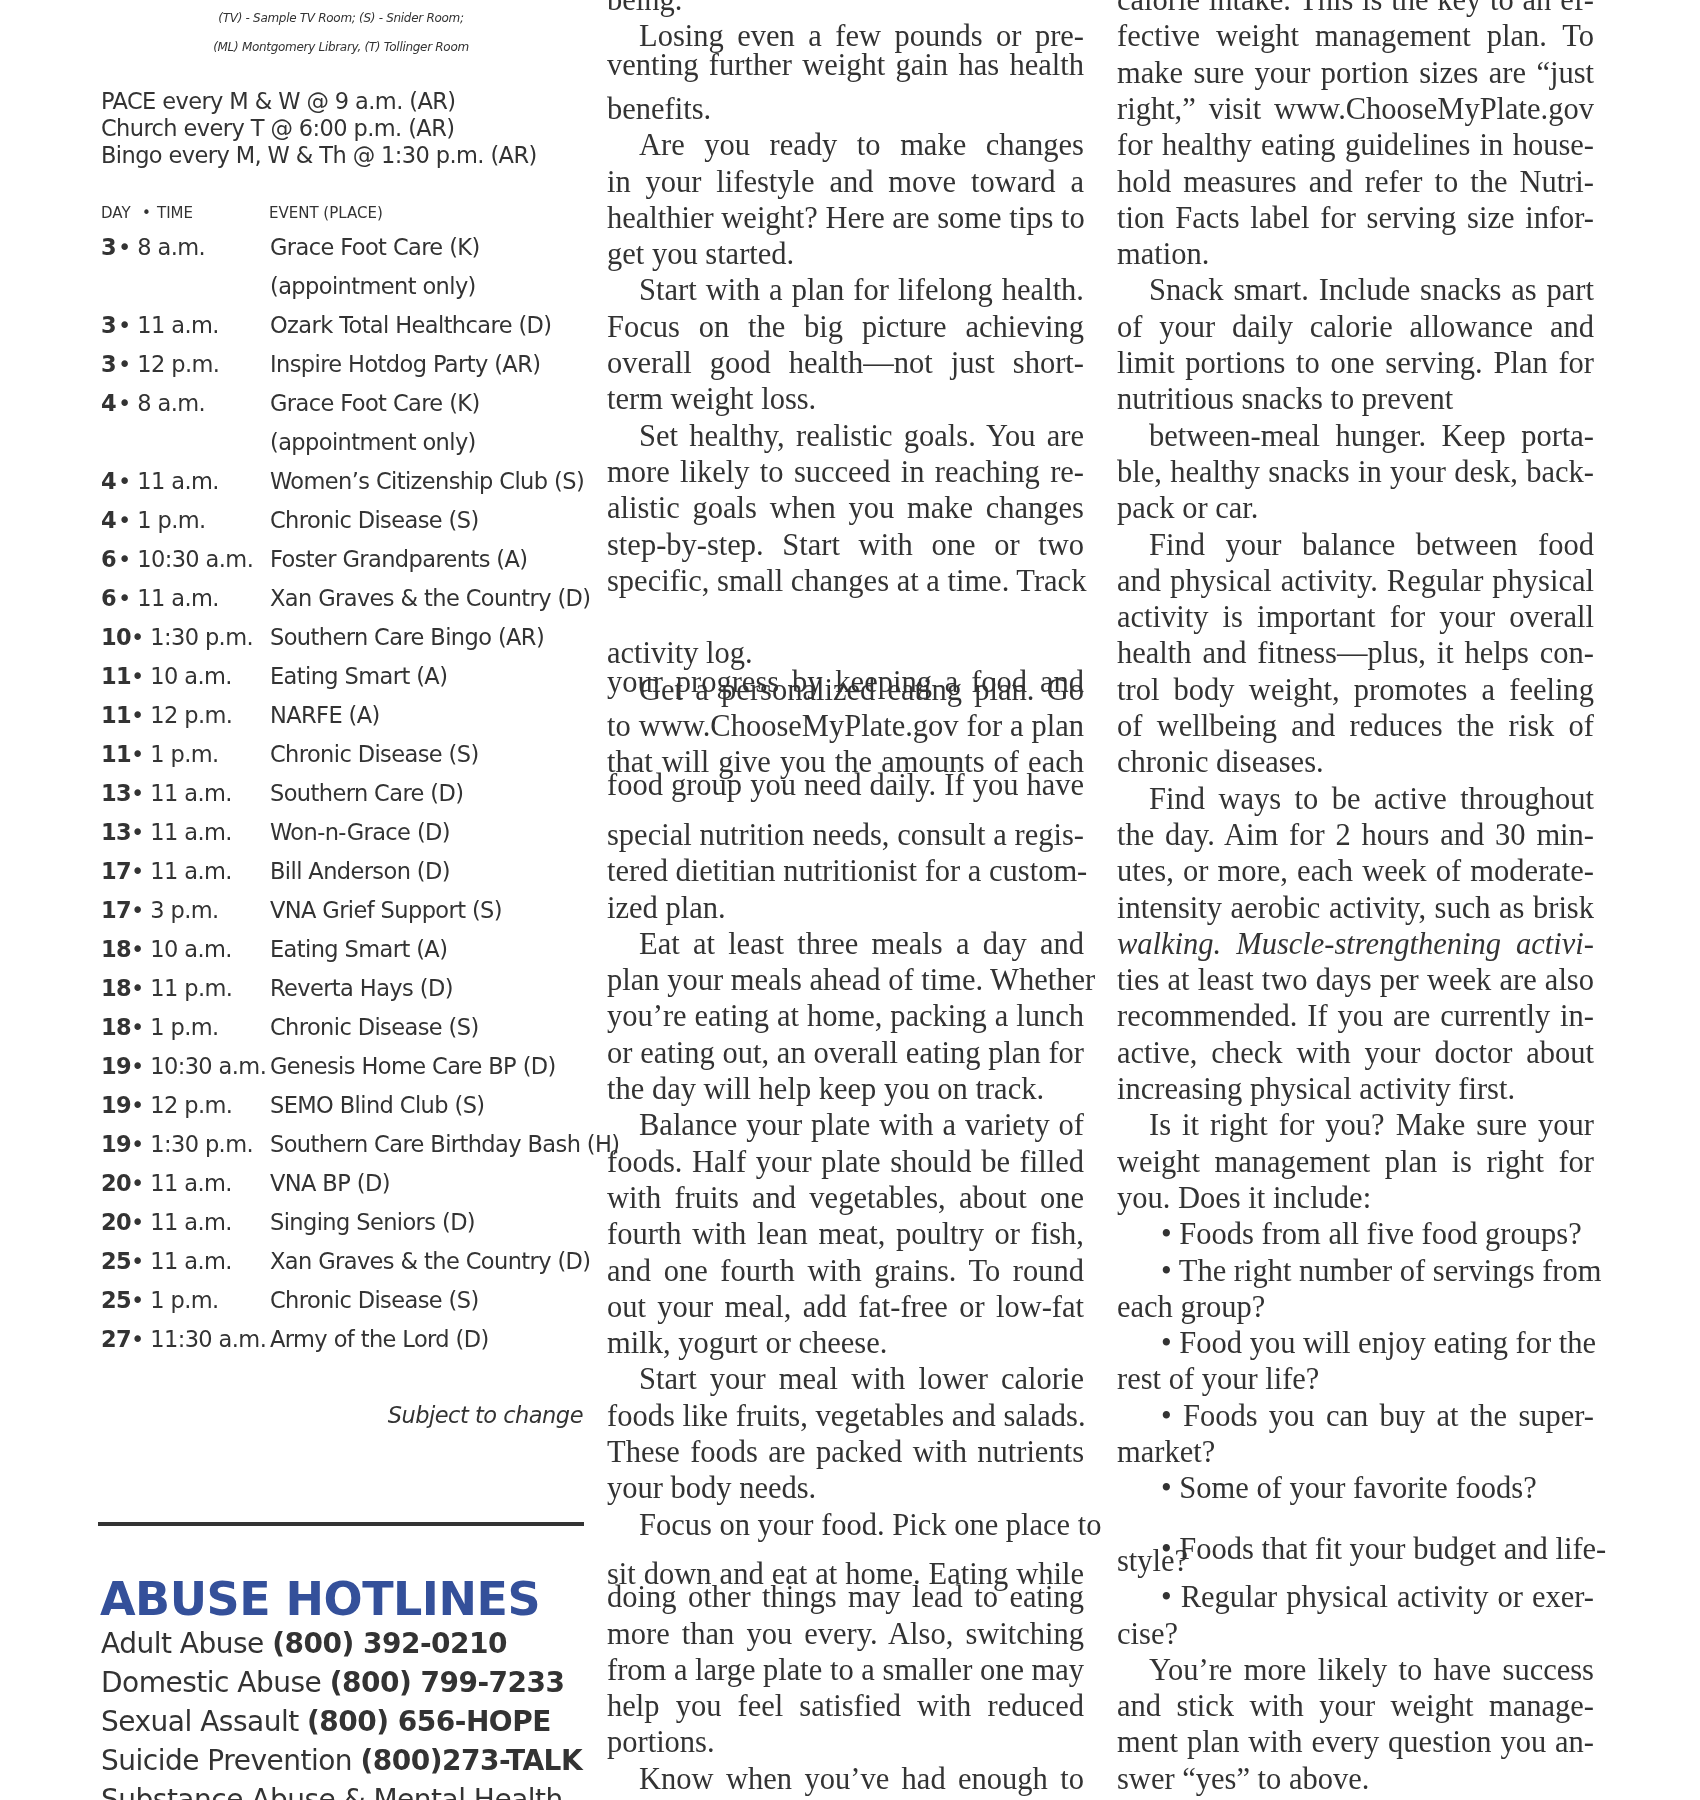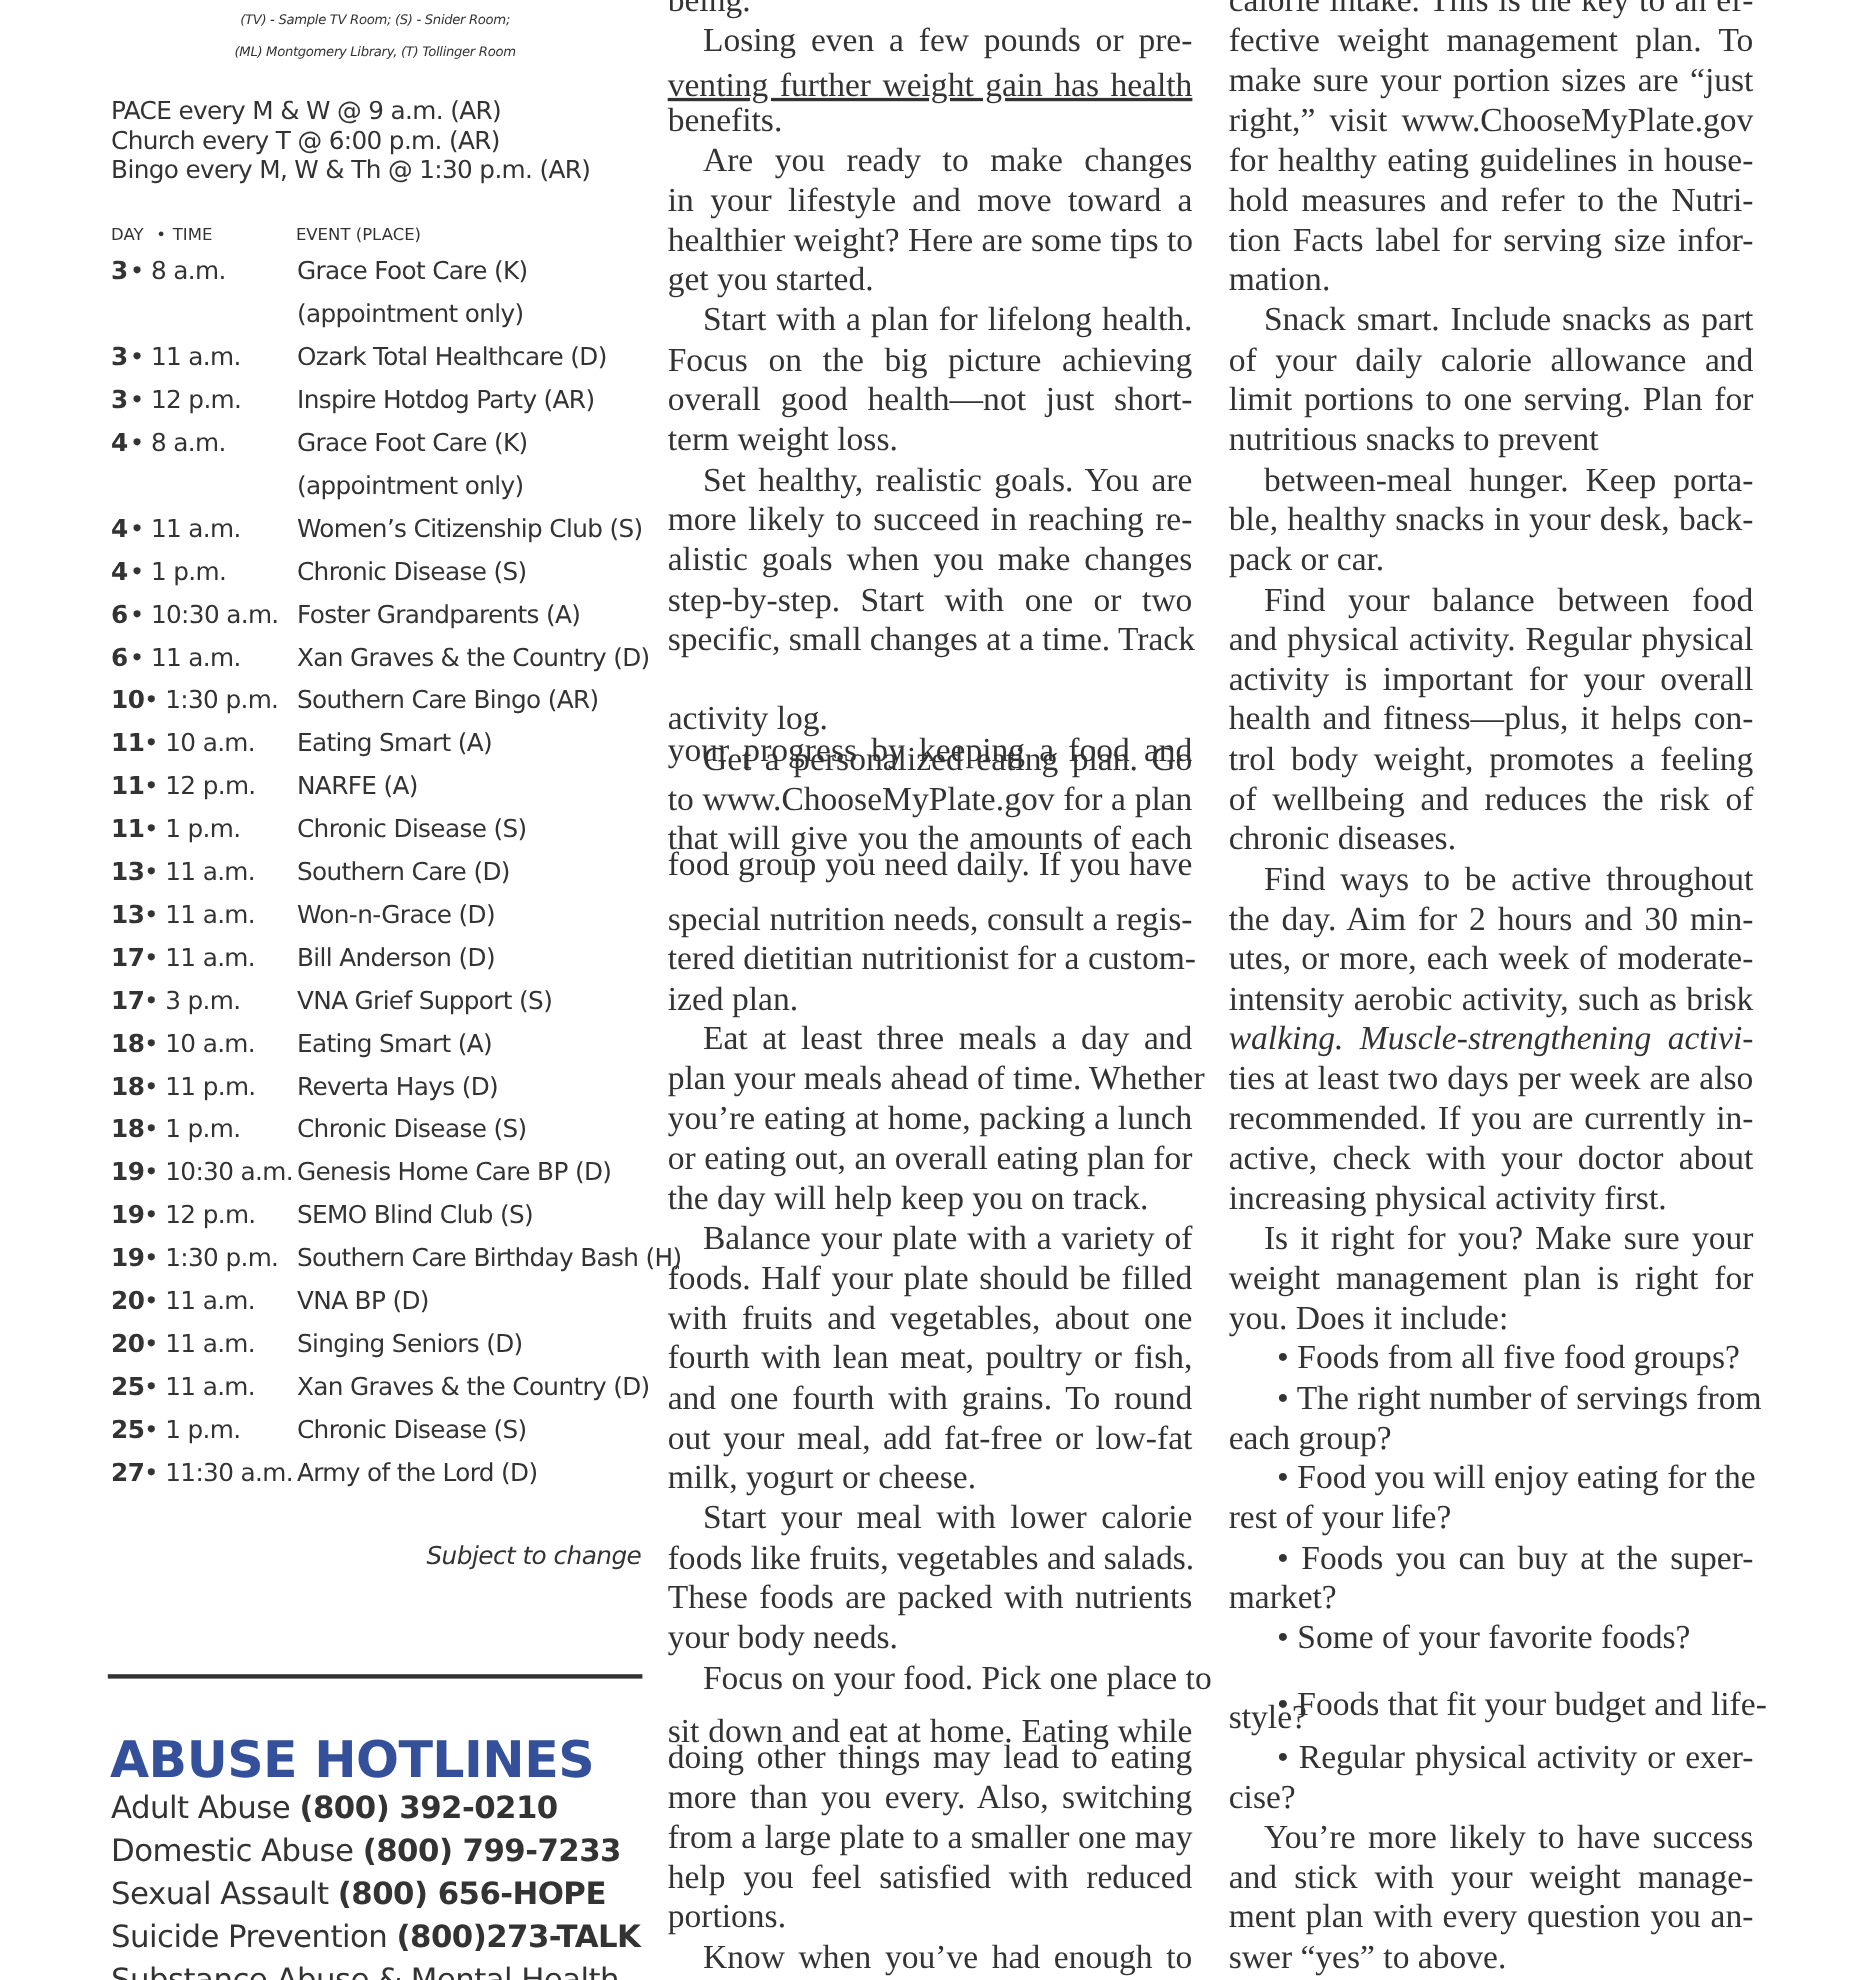--- a/index.html
+++ b/index.html
@@ -197,21 +197,21 @@
       <div class="hot-line sans" style="top: 1666px;"><span>Domestic Abuse </span><b>(800) 799-7233</b></div>
       <div class="hot-line sans" style="top: 1705px;"><span>Sexual Assault </span><b>(800) 656-HOPE</b></div>
       <div class="hot-line sans" style="top: 1744px;"><span>Suicide Prevention </span><b>(800)273-TALK</b></div>
       <div class="hot-line sans" style="top: 1783px;"><span>Substance Abuse &amp; Mental Health</span></div>
     </div>
 </div>
 
 <div class="col serif" id="mid-col" style="left:607px; top:0;">
     <div class="line last" style="top: -18px;">being.</div>
     <div class="line indent" style="top: 18.3px;">Losing even a few pounds or pre-</div>
-    <div class="line " style="top: 59px; text-decoration: underline;">venting further weight gain has health</div>
+    <div class="line " style="top: 47px;">venting further weight gain has health</div>
     <div class="line last" style="top: 90.9px;">benefits.</div>
     <div class="line indent" style="top: 127.2px;">Are you ready to make changes</div>
     <div class="line " style="top: 163.5px;">in your lifestyle and move toward a</div>
     <div class="line " style="top: 199.8px;">healthier weight? Here are some tips to</div>
     <div class="line last" style="top: 236.1px;">get you started.</div>
     <div class="line indent" style="top: 272.4px;">Start with a plan for lifelong health.</div>
     <div class="line " style="top: 308.7px;">Focus on the big picture achieving</div>
     <div class="line " style="top: 345px;">overall good health—not just short-</div>
     <div class="line last" style="top: 381.3px;">term weight loss.</div>
     <div class="line indent" style="top: 417.6px;">Set healthy, realistic goals. You are</div>

